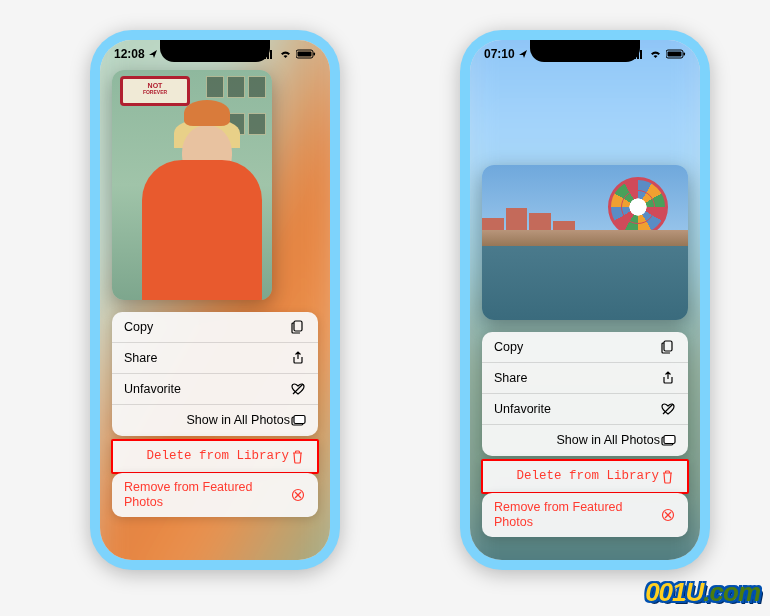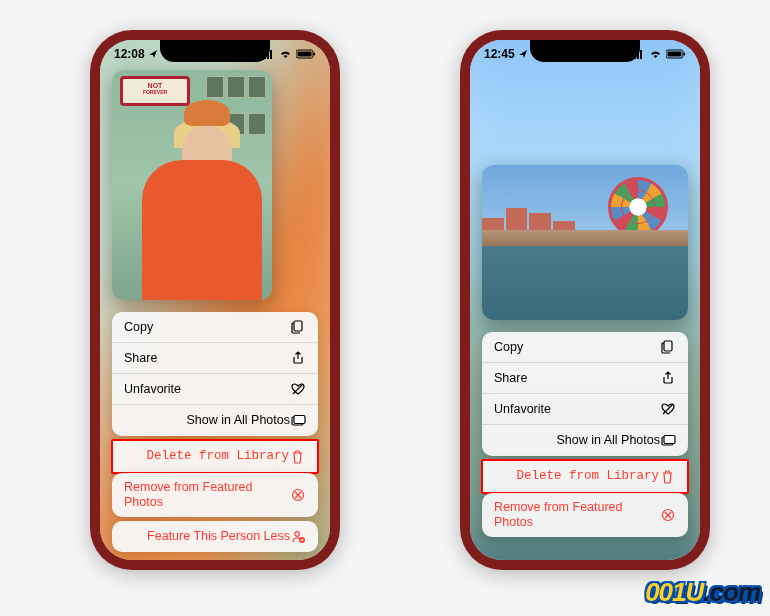--- a/index.html
+++ b/index.html
@@ -8,21 +8,21 @@
     height: 616px;
     background: #f5f5f5;
     font-family: -apple-system, "Helvetica Neue", Arial, sans-serif;
     position: relative;
     overflow: hidden;
   }
   .phone {
     position: absolute;
     width: 250px;
     height: 540px;
-    background: #7f1d1d;
+    background: #7dd3fc;
     border-radius: 42px;
     padding: 10px;
     box-shadow: 0 4px 20px rgba(0,0,0,0.25);
   }
   .phone.left { left: 90px; top: 30px; }
   .phone.right { left: 460px; top: 30px; }
   .screen {
     width: 100%;
     height: 100%;
     background: #e6e6e6;
@@ -187,21 +187,21 @@
     font-family: Liberation Mono, monospace;
   }
   .watermark {
     position:absolute; bottom:8px; right:10px;
     font-size:26px; font-weight:900;
     color:#ffd020;
     text-shadow: -2px -2px 0 #0050b0, 2px -2px 0 #0050b0, -2px 2px 0 #0050b0, 2px 2px 0 #0050b0, 3px 3px 0 #002a60;
     letter-spacing:-1px;
     font-style:italic;
   }
-  .watermark .dot{color:#0f172a;}
+  .watermark .dot{color:#4d7c0f;}
   svg { display:block; }
 </style>
 </head>
 <body>
 
 <div class="phone left">
   <div class="screen">
     <div class="blurbg p1"></div>
     <div class="notch"></div>
     <div class="statusbar">
@@ -304,44 +304,31 @@
           <span class="icon">
               <svg width="14" height="14" viewBox="0 0 14 14">
                 <circle cx="7" cy="7" r="5.5" fill="none" stroke="#ff3b30" stroke-width="1.2"></circle>
                 <line x1="4" y1="4" x2="10" y2="10" stroke="#ff3b30" stroke-width="1.2"></line>
                 <line x1="10" y1="4" x2="4" y2="10" stroke="#ff3b30" stroke-width="1.2"></line>
               </svg>
             </span>
         </div>
       </div>
 
-      <div class="menu-group">
-        <div class="menu-item destructive">
-          <span class="label">Feature This Person Less</span>
-          <span class="icon">
-              <svg width="15" height="14" viewBox="0 0 15 14">
-                <circle cx="6" cy="4" r="2.3" fill="none" stroke="#ff3b30" stroke-width="1.2"></circle>
-                <path d="M2 12 Q2 8 6 8 Q10 8 10 12" fill="none" stroke="#ff3b30" stroke-width="1.2"></path>
-                <circle cx="11" cy="10" r="3" fill="#ff3b30"></circle>
-                <line x1="9.3" y1="10" x2="12.7" y2="10" stroke="#fff" stroke-width="1.2"></line>
-              </svg>
-            </span>
-        </div>
-      </div>
     </div>
   </div>
 </div>
 
 <div class="phone right">
   <div class="screen">
     <div class="blurbg p2"></div>
     <div class="notch"></div>
     <div class="statusbar">
       <span class="time">
-        <span>12:45</span>
+        <span>07:10</span>
         <svg width="10" height="10" viewBox="0 0 10 10">
             <path d="M1 6 L9 1 L6 9 L5 6 Z" fill="#000"></path>
           </svg>
       </span>
       <span class="right">
         <svg width="14" height="10" viewBox="0 0 14 10">
             <rect x="0" y="7" width="2" height="3" fill="#000"></rect>
             <rect x="3" y="5" width="2" height="5" fill="#000"></rect>
             <rect x="6" y="3" width="2" height="7" fill="#000"></rect>
             <rect x="9" y="1" width="2" height="9" fill="#000"></rect>

